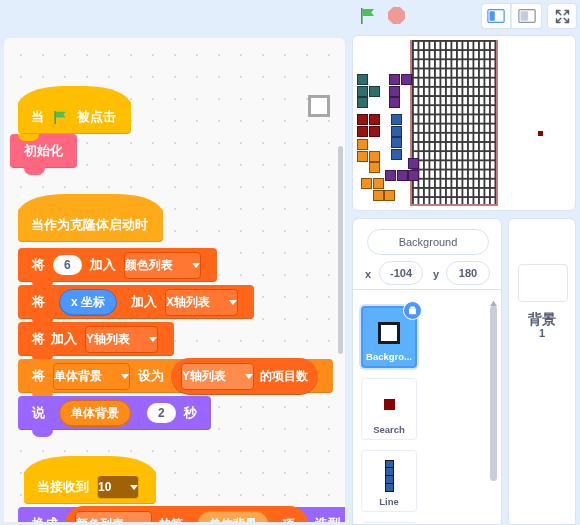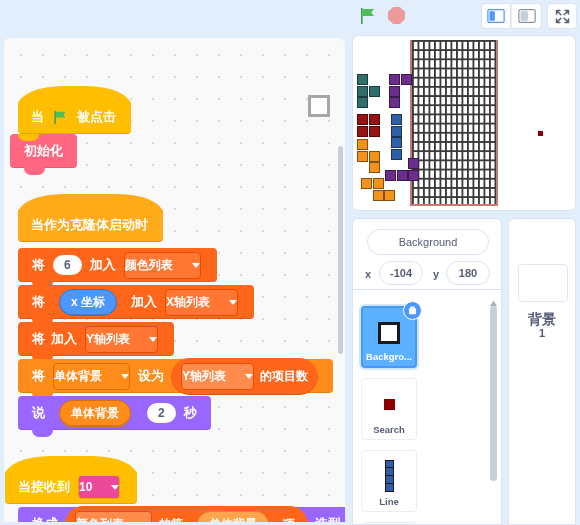--- a/index.html
+++ b/index.html
@@ -86,21 +86,21 @@
   .rep-motion { background: #4c97ff; border: 1px solid #3373cc; }
   .rep-data   { background: #ff8c1a; border: 1px solid #db6e00; }
   .rep-dataL  { background: #ffa54d; border: 1px solid #e08a2a; }
   .dropdown {
     border-radius: 4px; padding: 4px 0; font-size: 12px;
     font-weight: bold; color: #fff; margin: 0 5px;
     display: flex; align-items: center; gap: 19px;
   }
   .dd-list   { background: #ff7733; border: 1px solid #e64d00; }
   .dd-list2  { background: #ff8c4d; border: 1px solid #e64d00; }
-  .dd-events { background: #ec4899; border: 1px solid #e6a800; }
+  .dd-events { background: #a16207; border: 1px solid #e6a800; }
   .dd-data   { background: #ff8c1a; border: 1px solid #db6e00; }
   .caret {
     width: 0; height: 0; border-left: 4px solid transparent;
     border-right: 4px solid transparent; border-top: 5px solid #fff;
   }
   .bool-oval {
     background: #ff8c1a; border-radius: 20px; padding: 5px 10px;
     display: flex; align-items: center; color: #fff; font-size: 12px;
     box-shadow: inset 0 -1px 0 rgba(0,0,0,.15);
   }
@@ -302,21 +302,21 @@
 
       <div class="blk stack c-looks" style="left:14px; top:358px;">
         <span class="lbl">说</span>
         <span class="oval-rep rep-data">单体背景</span>
         <span class="oval-num">2</span>
         <span class="lbl">秒</span>
       </div>
     </div>
 
     <div>
-      <div class="blk hat c-events" style="left:1px; top:432px;align-items:center;">
+      <div class="blk hat c-events" style="left:20px; top:432px;align-items:center;">
         <span class="lbl">当接收到</span>
         <span class="dropdown dd-events">
           <span>10</span>
           <span class="caret"></span>
         </span>
       </div>
 
       <div class="blk stack c-looks" style="left:14px; top:469px;">
         <span class="lbl">换成</span>
         <span class="bool-oval" style="background:#ff661a; margin:0 4px;">

